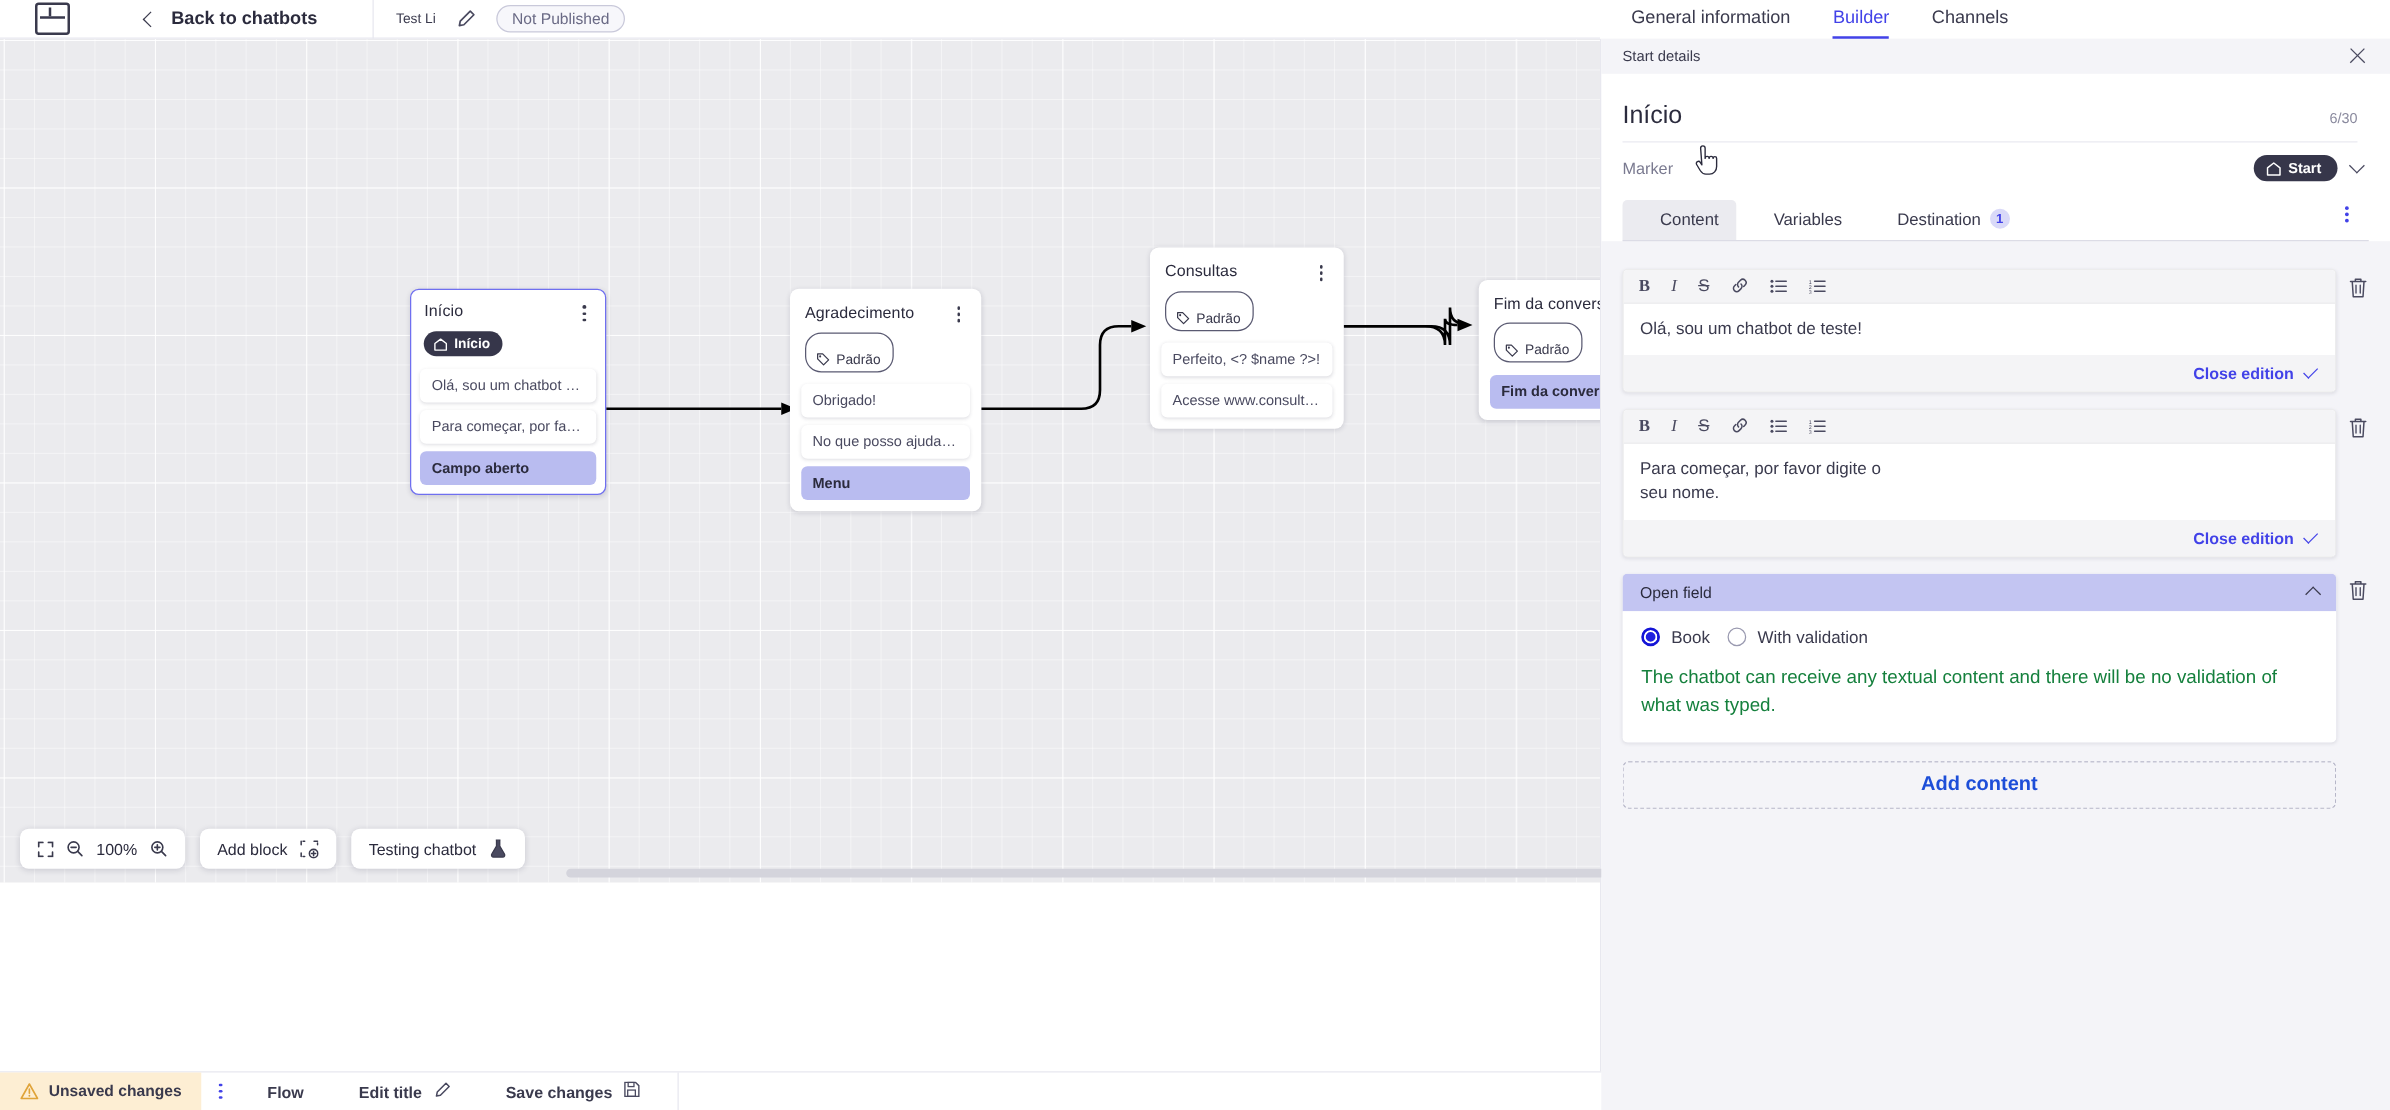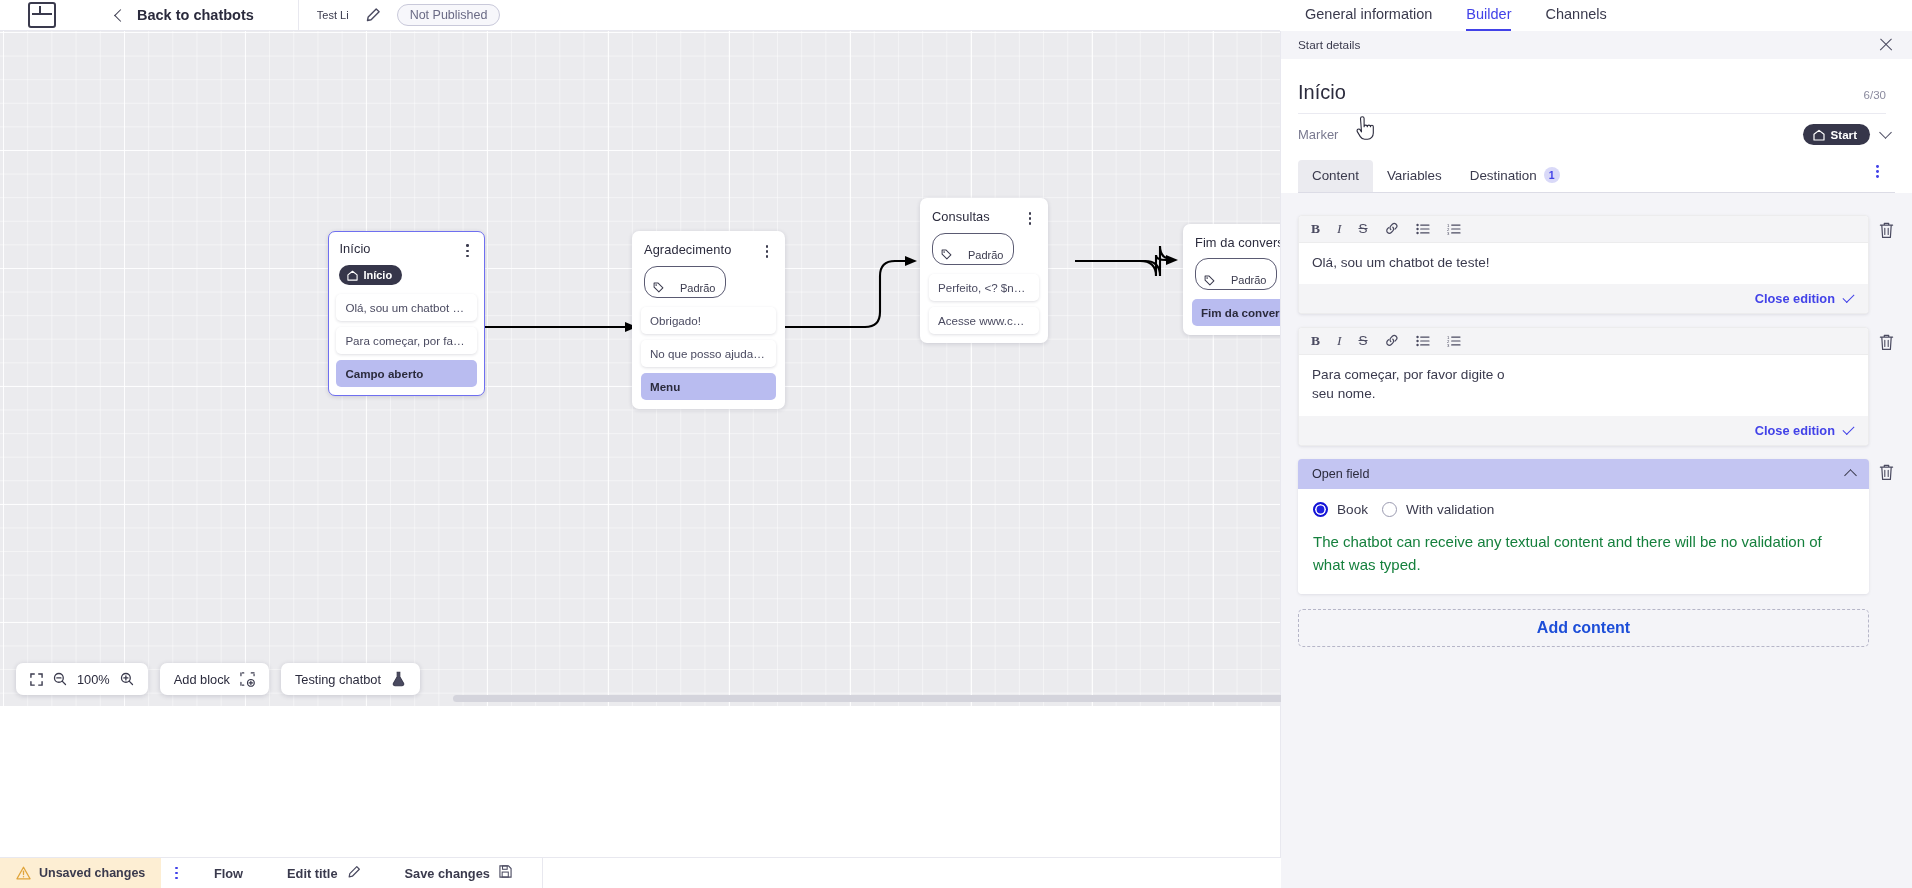--- a/index.html
+++ b/index.html
@@ -83,21 +83,21 @@
   .node-title { font-size: 12.8px; font-weight: 500; color: #2b2b3d; letter-spacing: .1px; }
   .kebab { width: 14px; display: flex; flex-direction: column; align-items: center; gap: 2.6px; cursor: pointer; padding-top: 3px; }
   .kebab i { width: 2.6px; height: 2.6px; border-radius: 50%; background: #3a3a4d; display: block; }
   .tag-row { padding: 8px 3px 9px 3px; }
   .tag-start {
     display: inline-flex; align-items: center; gap: 5px;
     background: #36364a; color: #fff; border-radius: 13px;
     padding: 4px 10px 4px 8px; font-size: 11px; font-weight: bold;
   }
   .tag-default {
-    display: inline-flex; align-items: center; gap: 16px;
+    display: inline-flex; align-items: center; gap: 5px;
     border: 1px solid #5a5a72; color: #3a3a4d; background: #fff; border-radius: 13px;
     padding: 15px 10px 3px 8px; font-size: 11px; font-weight: 500;
   }
   .node-item {
     background: #ffffff; border-radius: 5px; box-shadow: 0 1px 3px rgba(40,40,70,.15);
     font-size: 11.6px; color: #4a4a60; padding: 7px 9px; margin-bottom: 6px;
     white-space: nowrap; overflow: hidden; text-overflow: ellipsis; cursor: pointer;
   }
   .node-item.hl {
     background: #b9bcf0; color: #2b2b3d; font-weight: bold; box-shadow: none; margin-bottom: 0;
@@ -172,21 +172,21 @@
   .chev-down {
     width: 9px; height: 9px; border-right: 1.6px solid #4a4a60; border-bottom: 1.6px solid #4a4a60;
     transform: rotate(45deg); margin-top: -4px; cursor: pointer;
   }
 
   .ptabs {
     display: flex; align-items: center; margin: 14px 0 0 17px; width: 597px;
     border-bottom: 1px solid #dcdce6; position: relative;
   }
   .ptab {
-    font-size: 13.4px; color: #3a3a4d; padding: 8px 14px 9px 14px; cursor: pointer;
+    font-size: 13.4px; color: #3a3a4d; padding: 8px 14px 9px 30px; cursor: pointer;
     display: flex; align-items: center; gap: 7px; white-space: nowrap;
   }
   .ptab.active { background: #ebebf0; border-radius: 4px 4px 0 0; font-weight: 500; }
   .tab-badge {
     background: #d9d9f8; color: #4242e8; border-radius: 9px; min-width: 16px; height: 16px;
     display: inline-flex; align-items: center; justify-content: center; font-size: 10.5px; font-weight: bold;
   }
   .ptabs-kebab { margin-left: auto; display: flex; flex-direction: column; gap: 2.6px; padding: 0 16px 8px 0; cursor: pointer; }
   .ptabs-kebab i { width: 2.8px; height: 2.8px; border-radius: 50%; background: #4242e8; }
 
@@ -332,21 +332,21 @@
               <circle cx="3.4" cy="3.4" r="0.9" fill="#3a3a4d"></circle>
             </svg>
           <span>Padrão</span>
         </span>
       </div>
       <div class="node-item">Obrigado!</div>
       <div class="node-item">No que posso ajudar, &lt;? $name ...</div>
       <div class="node-item hl">Menu</div>
     </div>
 
-    <div class="node" style="left:920px; top:167px; width:128px;">
+    <div class="node" style="left:920px; top:167px; width:155px;">
       <div class="node-head">
         <span class="node-title">Consultas</span>
         <span class="kebab">
             <i></i>
             <i></i>
             <i></i>
           </span>
       </div>
       <div class="tag-row">
         <span class="tag-default">

